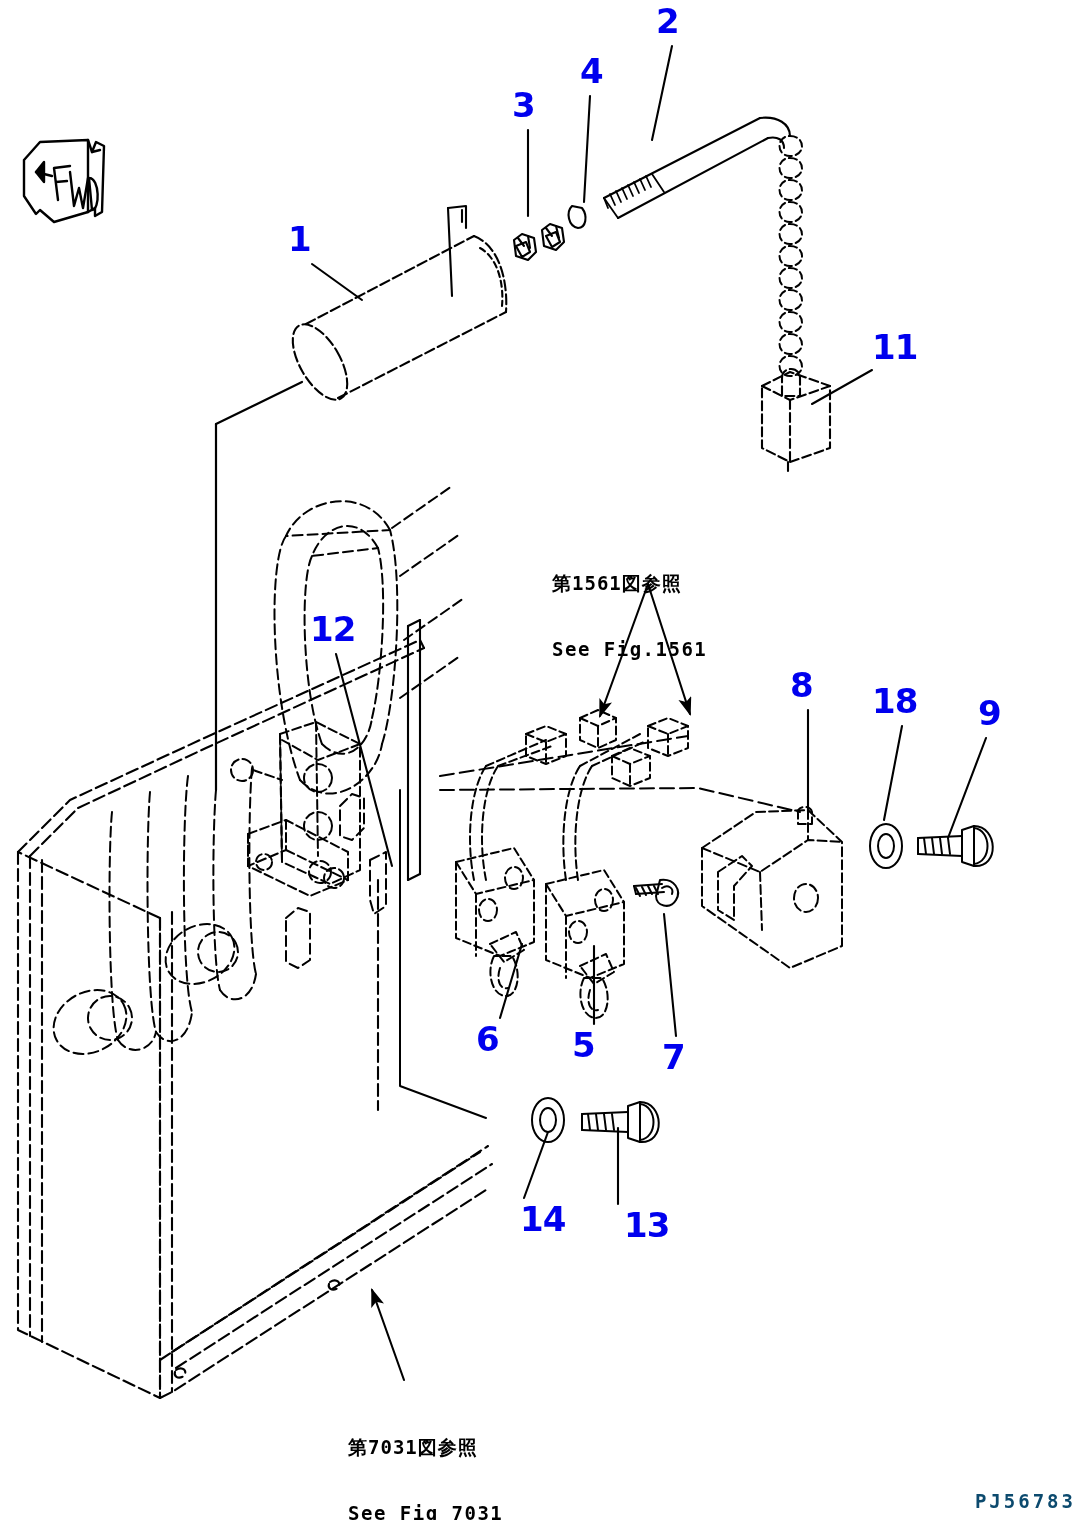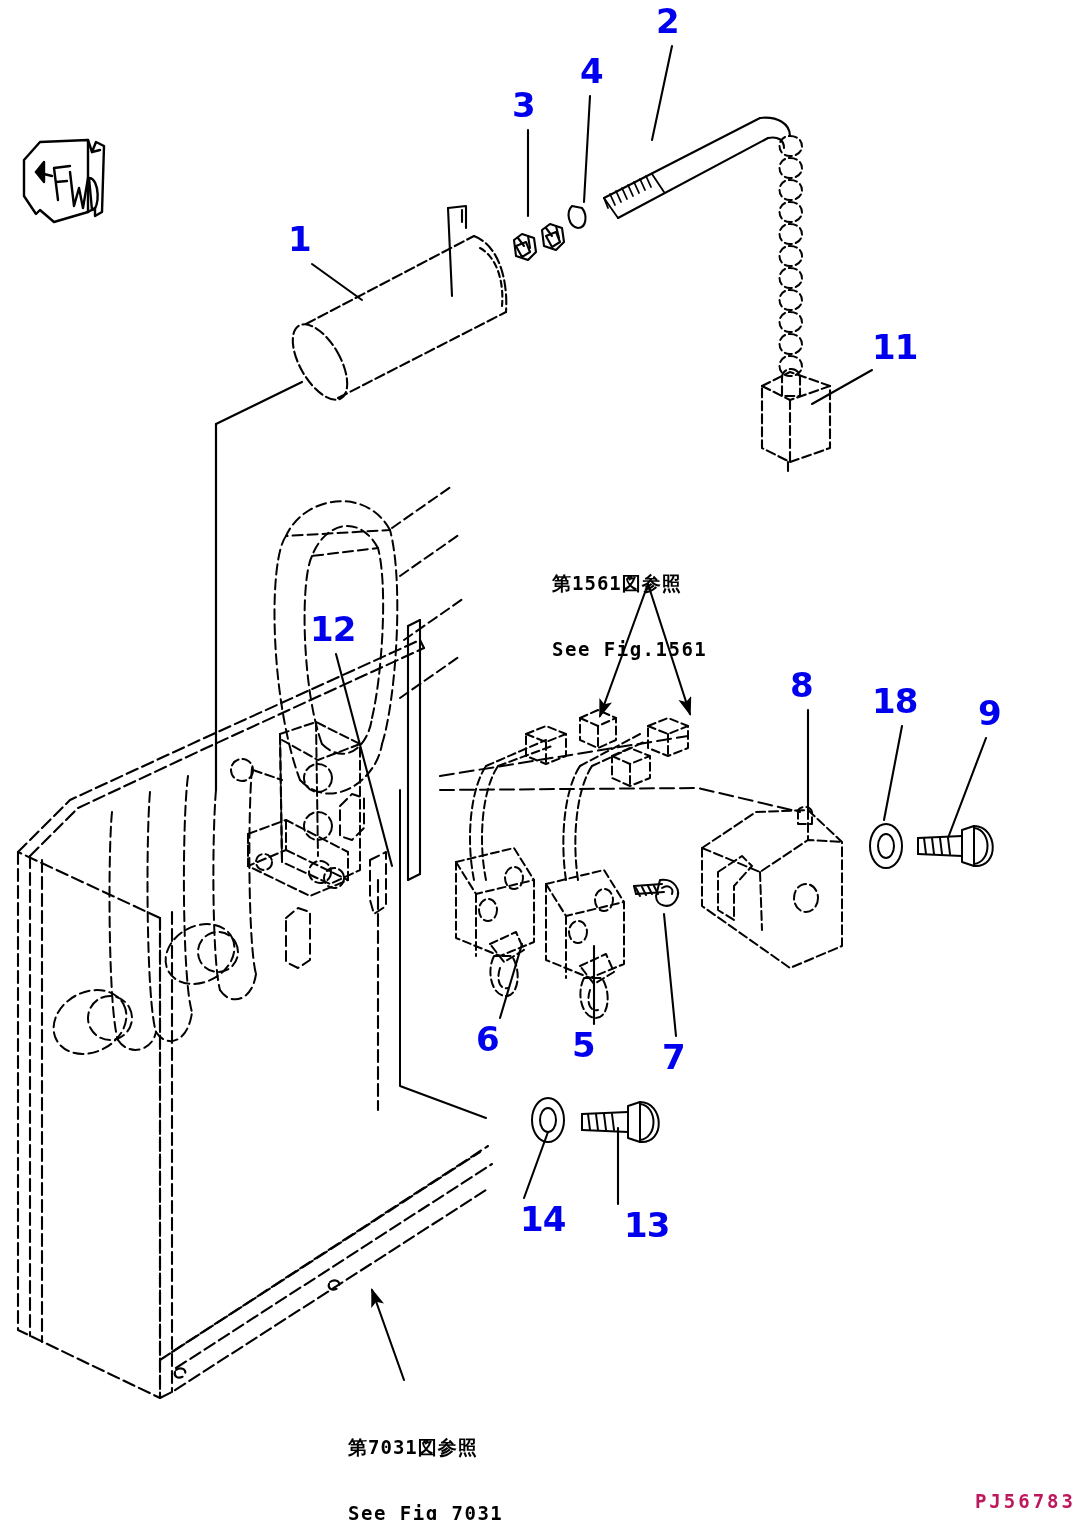--- a/index.html
+++ b/index.html
@@ -51,21 +51,21 @@
     letter-spacing: 1px;
   }
   .refnote .en {
     display: block;
     letter-spacing: 1.5px;
   }
   #drawing-code {
     position: absolute;
     right: 14px;
     bottom: 8px;
-    color: #be185d;
+    color: #0c4a6e;
     font-family: "DejaVu Sans Mono", "Liberation Mono", monospace;
     font-size: 19px;
     font-weight: bold;
     letter-spacing: 3px;
   }
 </style>
 </head>
 <body>
 
 <div id="sheet">

